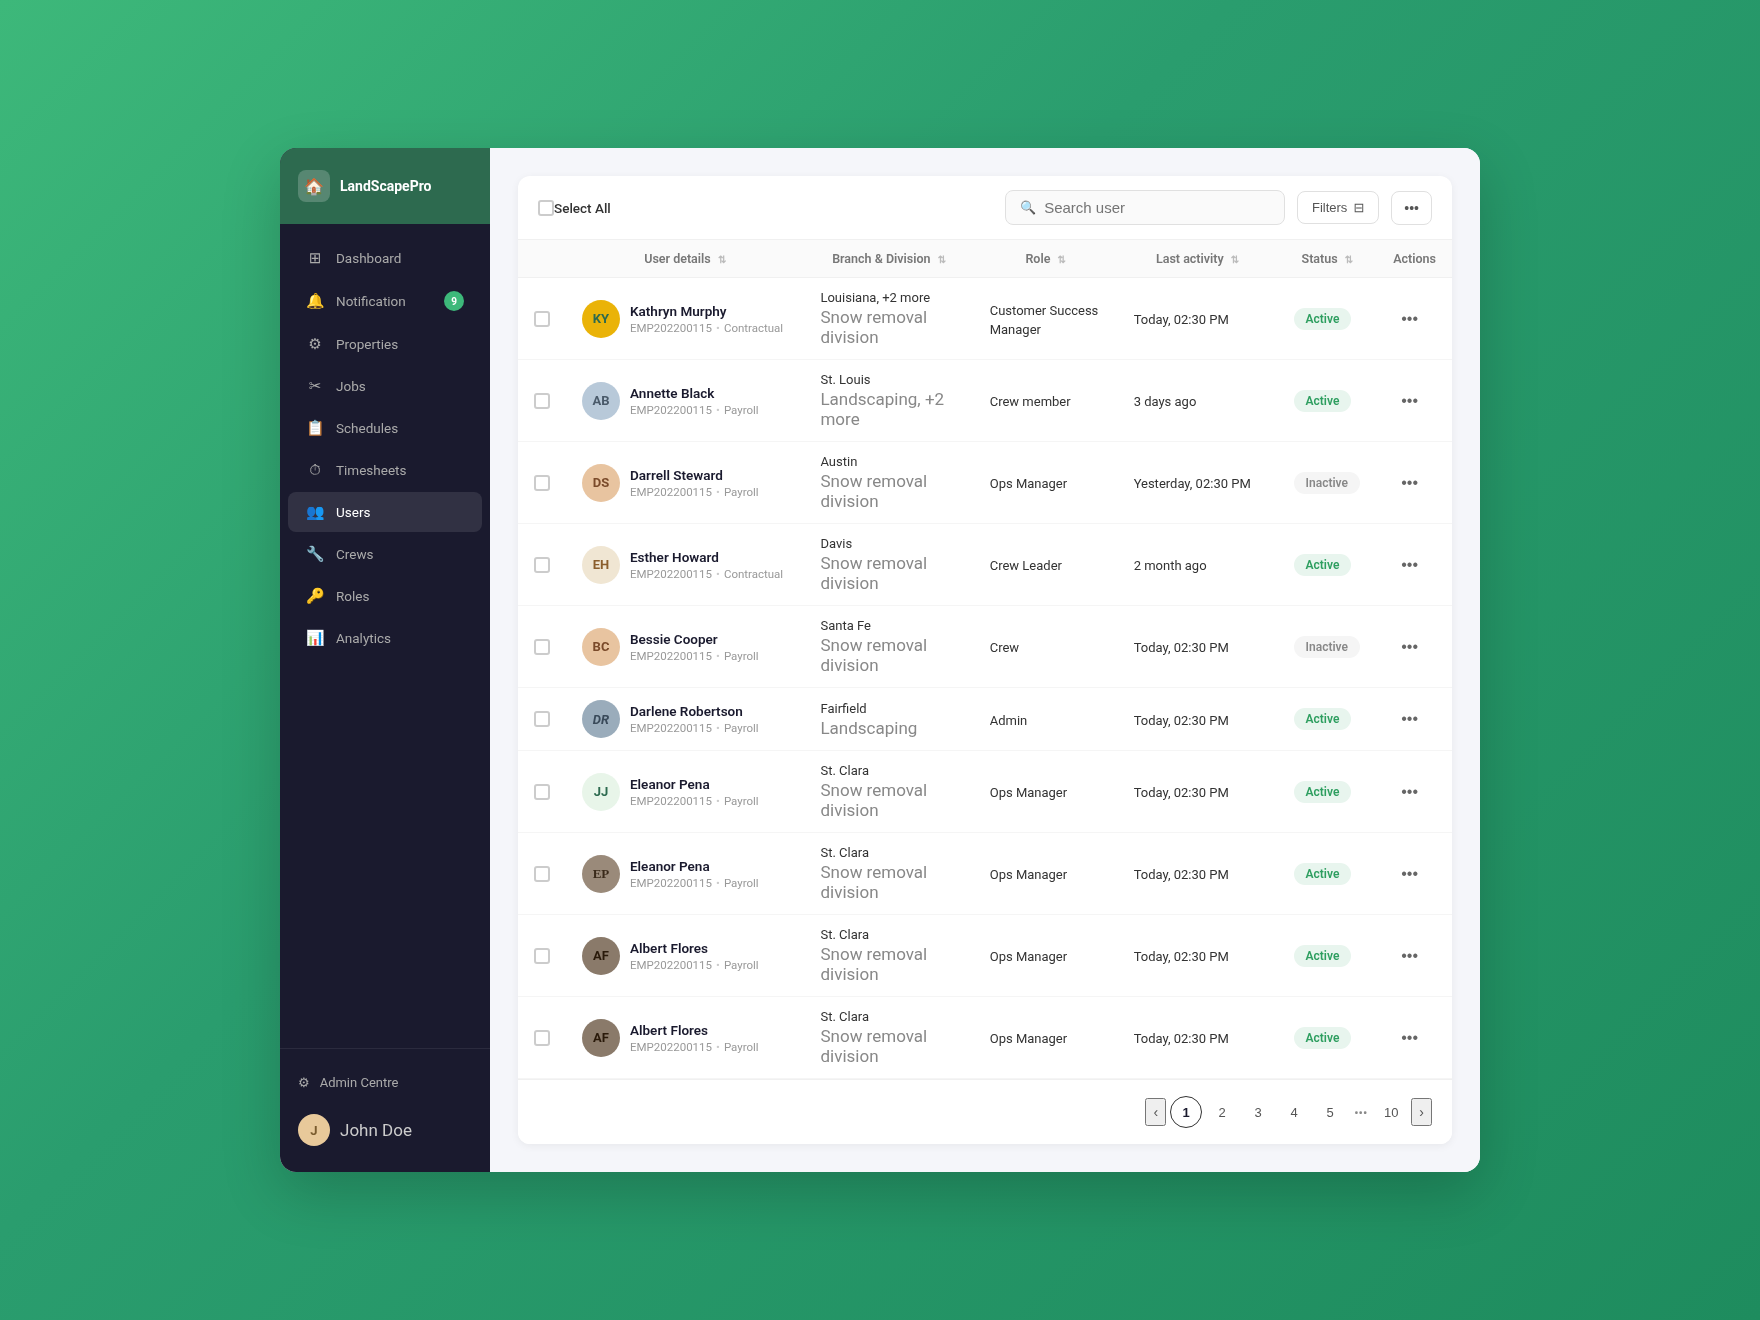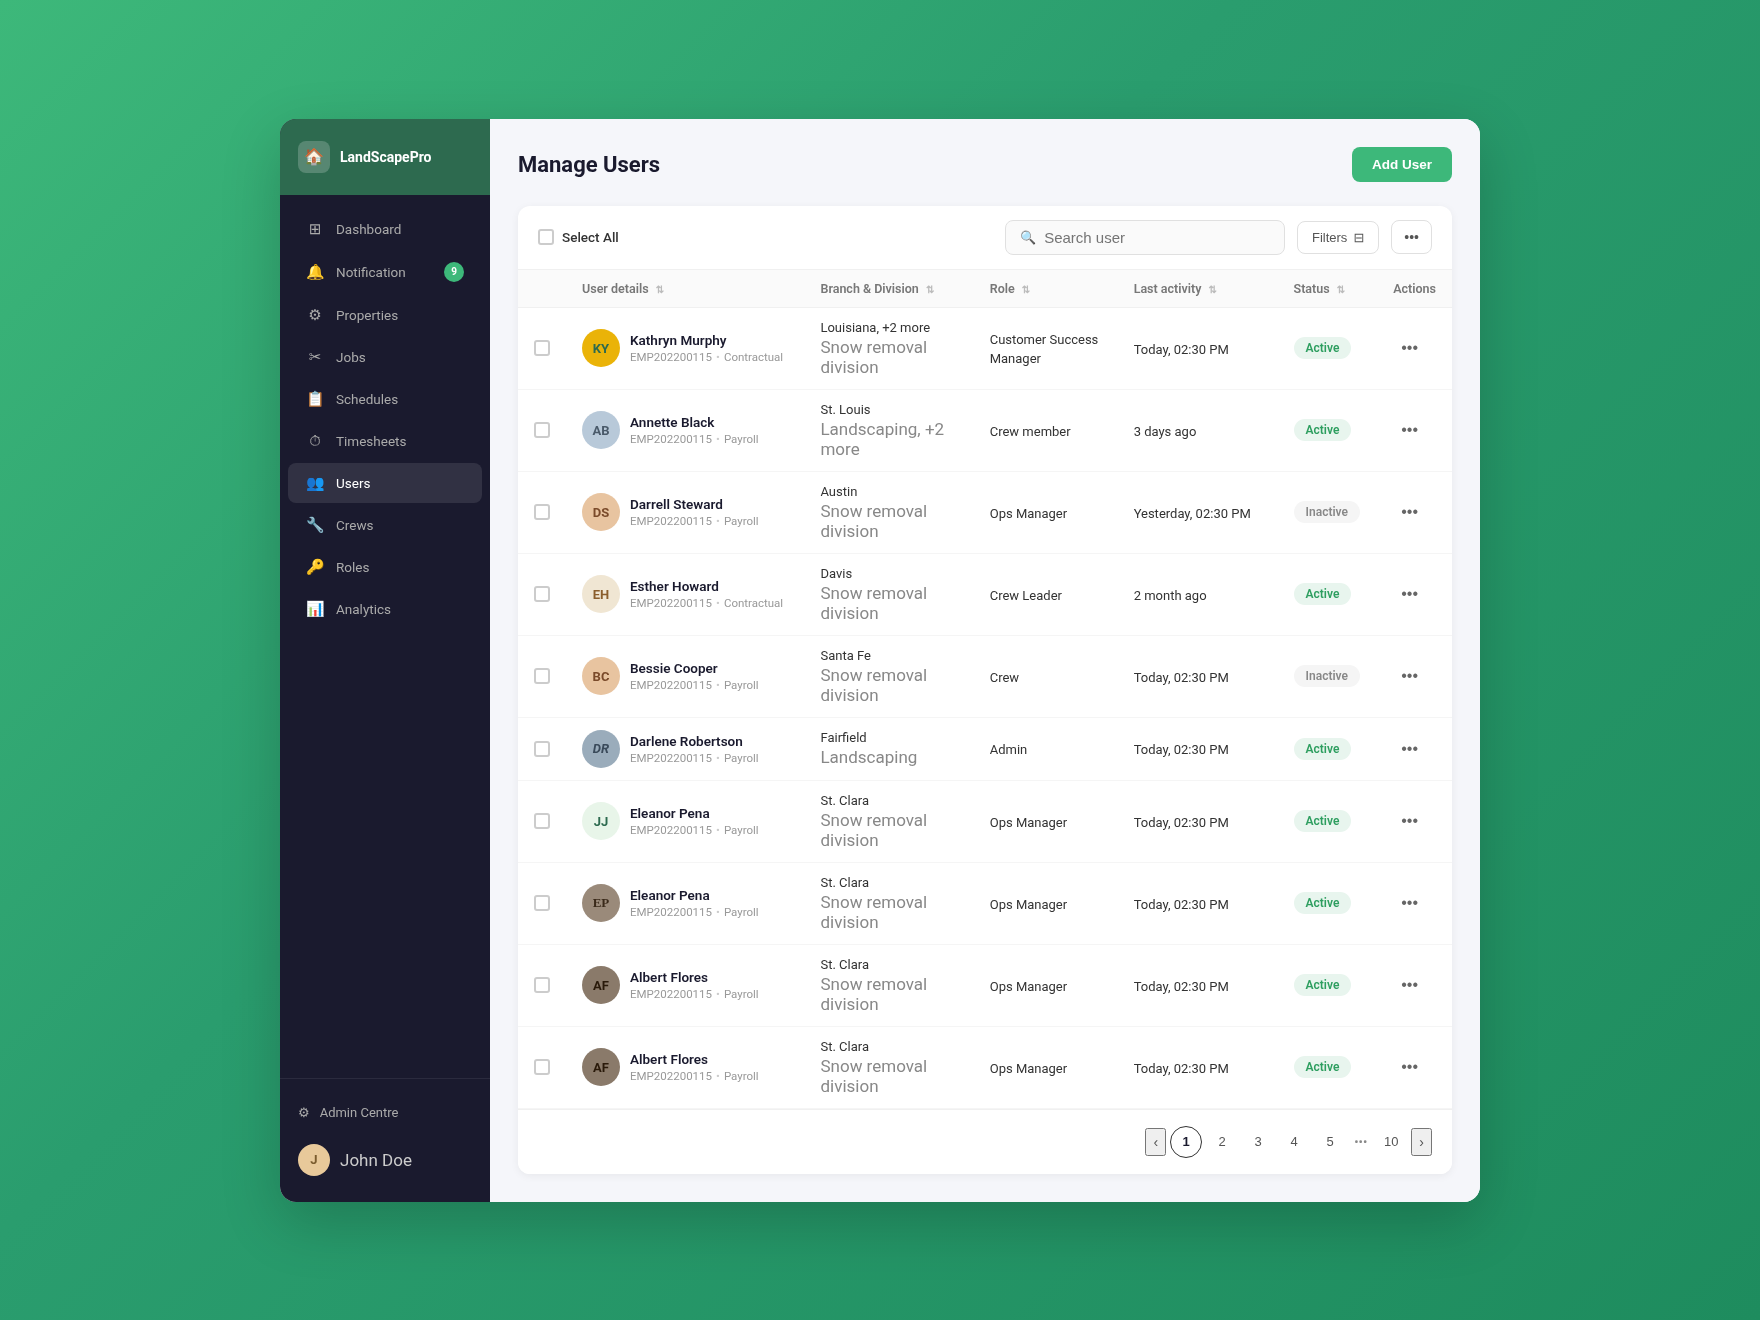--- a/index.html
+++ b/index.html
@@ -135,21 +135,21 @@
       box-shadow: 0 2px 8px rgba(0,0,0,0.06);
     }
     .table-toolbar {
       display: flex;
       align-items: center;
       padding: 14px 20px;
       border-bottom: 1px solid #f0f0f0;
       gap: 12px;
     }
     .select-all-container {
-      display: flex; align-items: center; gap: 8px;
+      display: flex; align-items: center; gap: 0;
     }
     .checkbox {
       width: 16px; height: 16px; border: 2px solid #ccc; border-radius: 3px;
       cursor: pointer; flex-shrink: 0;
     }
     .select-all-label {
       font-size: 13.5px; color: #333; font-weight: 500;
     }
     .toolbar-spacer { flex: 1; }
     .search-box {
@@ -182,21 +182,21 @@
     }
     thead tr {
       background: #fafafa;
       border-bottom: 1px solid #f0f0f0;
     }
     th {
       padding: 11px 16px;
       font-size: 12.5px;
       font-weight: 600;
       color: #777;
-      text-align: left;
+      text-align: center;
     }
     th .sort-icon { margin-left: 4px; color: #bbb; font-size: 10px; }
     .th-check { width: 40px; }
     .th-user { width: 240px; }
     .th-branch { width: 180px; }
     .th-role { width: 160px; }
     .th-activity { width: 180px; }
     .th-status { width: 100px; }
     .th-actions { width: 70px; }
 
@@ -336,24 +336,20 @@
         <div class="user-avatar">
           <span>J</span>
         </div>
         <span class="user-name">John Doe</span>
       </div>
     </div>
   </aside>
 
   <main class="main-content">
 
-    <div class="page-header">
-      <h1 class="page-title">Manage Users</h1>
-      <button class="add-user-btn">Add User</button>
-    </div>
 
     <div class="table-card">
 
       <div class="table-toolbar">
         <div class="select-all-container">
           <div class="checkbox"></div>
           <span class="select-all-label">Select All</span>
         </div>
         <div class="toolbar-spacer"></div>
         <div class="search-box">

